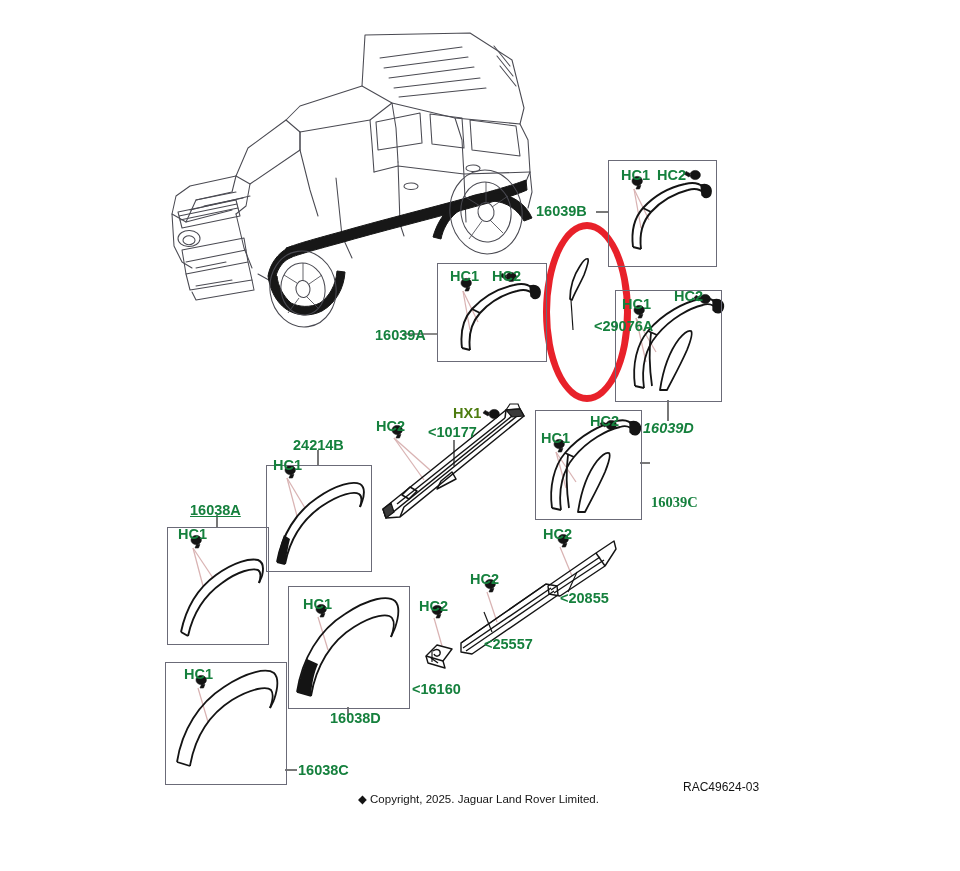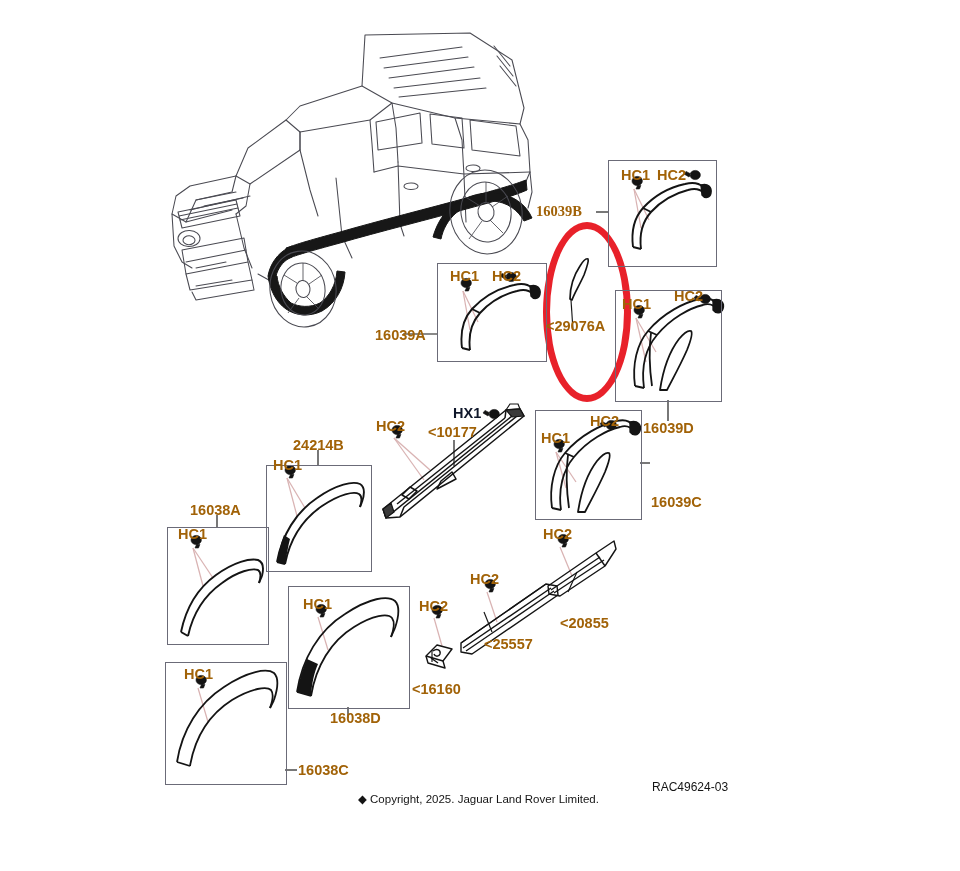--- a/index.html
+++ b/index.html
@@ -1,23 +1,23 @@
 <!DOCTYPE html>
 <html><head>
 <meta charset="utf-8">
 <title>Parts Diagram</title>
 <style>
   html,body{margin:0;padding:0;background:#ffffff;}
   body{width:960px;height:871px;position:relative;overflow:hidden;
        font-family:"Liberation Sans",sans-serif;}
   #stage{position:absolute;left:0;top:0;width:960px;height:871px;}
   svg.layer{position:absolute;left:0;top:0;width:960px;height:871px;overflow:visible;}
-  .lbl{position:absolute;color:#a16207;font-weight:bold;font-size:14.5px;
+  .lbl{position:absolute;color:#15803d;font-weight:bold;font-size:14.5px;
        font-family:"Liberation Sans",sans-serif;white-space:nowrap;letter-spacing:0px;}
-  .lbl.green{color:#0f172a;}
+  .lbl.green{color:#4d7c0f;}
   .box{position:absolute;border:1.3px solid #6b6b78;background:transparent;}
   .copy{position:absolute;color:#141414;font-size:11.5px;white-space:nowrap;
         font-family:"Liberation Sans",sans-serif;}
   .ref{position:absolute;color:#141414;font-size:12px;white-space:nowrap;
        font-family:"Liberation Sans",sans-serif;}
   .ellipse-hl{position:absolute;border-radius:50%;border:7px solid #e8212a;}
 </style>
 </head>
 <body>
 
@@ -355,34 +355,34 @@
 
   <div class="box" style="left:437px;top:263px;width:108px;height:97px;"></div>
   <div class="box" style="left:608px;top:160px;width:107px;height:105px;"></div>
   <div class="box" style="left:615px;top:290px;width:105px;height:110px;"></div>
   <div class="box" style="left:535px;top:410px;width:105px;height:108px;"></div>
   <div class="box" style="left:167px;top:527px;width:100px;height:116px;"></div>
   <div class="box" style="left:266px;top:465px;width:104px;height:105px;"></div>
   <div class="box" style="left:288px;top:586px;width:120px;height:121px;"></div>
   <div class="box" style="left:165px;top:662px;width:120px;height:121px;"></div>
 
-  <div class="lbl" style="left:536px;top:203px;font-family:Liberation Serif, serif;">16039B</div>
+  <div class="lbl" style="left:536px;top:203px;">16039B</div>
   <div class="lbl" style="left:375px;top:327px;">16039A</div>
-  <div class="lbl" style="left:643px;top:420px;">16039D</div>
-  <div class="lbl" style="left:651px;top:494px;">16039C</div>
-  <div class="lbl" style="left:190px;top:502px;">16038A</div>
+  <div class="lbl" style="left:643px;top:420px;font-style:italic;">16039D</div>
+  <div class="lbl" style="left:651px;top:494px;font-family:Liberation Serif, serif;">16039C</div>
+  <div class="lbl" style="left:190px;top:502px;text-decoration:underline;">16038A</div>
   <div class="lbl" style="left:293px;top:437px;">24214B</div>
   <div class="lbl" style="left:330px;top:710px;">16038D</div>
   <div class="lbl" style="left:298px;top:762px;text-align:right;">16038C</div>
 
-  <div class="lbl" style="left:546px;top:318px;">&lt;29076A</div>
+  <div class="lbl" style="left:546px;top:318px;padding-left:48px;">&lt;29076A</div>
   <div class="lbl" style="left:428px;top:424px;">&lt;10177</div>
   <div class="lbl" style="left:412px;top:669px;margin-top:12px;">&lt;16160</div>
   <div class="lbl" style="left:484px;top:636px;">&lt;25557</div>
-  <div class="lbl" style="left:560px;top:590px;margin-top:25px;">&lt;20855</div>
+  <div class="lbl" style="left:560px;top:590px;">&lt;20855</div>
 
   <div class="lbl" style="left:450px;top:268px;">HC1</div>
   <div class="lbl" style="left:492px;top:268px;">HC2</div>
 
   <div class="lbl" style="left:621px;top:167px;">HC1</div>
   <div class="lbl" style="left:657px;top:167px;">HC2</div>
 
   <div class="lbl" style="left:622px;top:296px;">HC1</div>
   <div class="lbl" style="left:674px;top:288px;">HC2</div>
 
@@ -394,20 +394,20 @@
   <div class="lbl" style="left:184px;top:666px;">HC1</div>
   <div class="lbl" style="left:303px;top:596px;">HC1</div>
 
   <div class="lbl" style="left:376px;top:418px;">HC2</div>
   <div class="lbl green" style="left:453px;top:405px;">HX1</div>
 
   <div class="lbl" style="left:419px;top:598px;">HC2</div>
   <div class="lbl" style="left:470px;top:571px;">HC2</div>
   <div class="lbl" style="left:543px;top:526px;">HC2</div>
 
-  <div class="ref" style="left:652px;top:780px;">RAC49624-03</div>
+  <div class="ref" style="left:683px;top:780px;">RAC49624-03</div>
 
   <div class="copy" style="left:358px;top:792px;">
     <span>◆</span>
     <span>Copyright, 2025. Jaguar Land Rover Limited.</span>
   </div>
 
 </div>
 
 </body></html>

